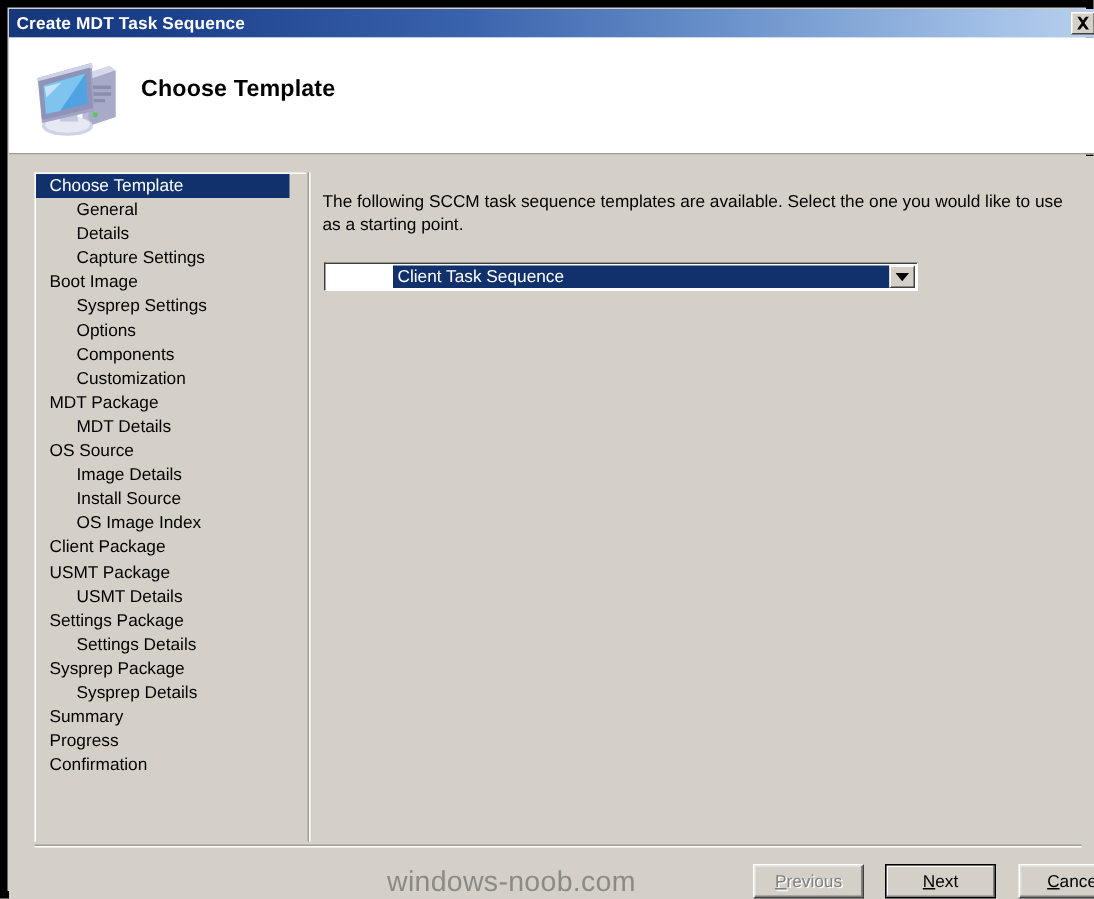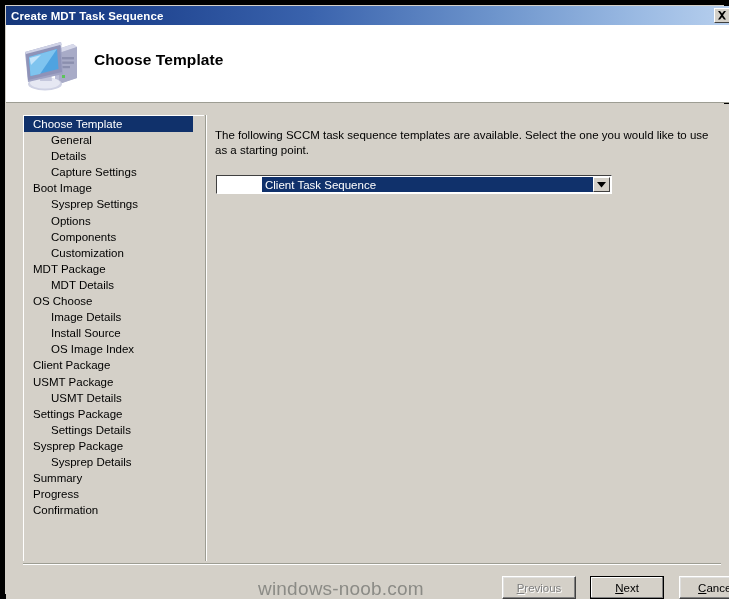--- a/index.html
+++ b/index.html
@@ -297,21 +297,21 @@
         <div class="nav-item indent">General</div>
         <div class="nav-item indent">Details</div>
         <div class="nav-item indent">Capture Settings</div>
         <div class="nav-item">Boot Image</div>
         <div class="nav-item indent">Sysprep Settings</div>
         <div class="nav-item indent">Options</div>
         <div class="nav-item indent">Components</div>
         <div class="nav-item indent">Customization</div>
         <div class="nav-item">MDT Package</div>
         <div class="nav-item indent">MDT Details</div>
-        <div class="nav-item">OS Choose</div>
+        <div class="nav-item">OS Source</div>
         <div class="nav-item indent">Image Details</div>
         <div class="nav-item indent">Install Source</div>
         <div class="nav-item indent">OS Image Index</div>
         <div class="nav-item">Client Package</div>
         <div class="nav-item">USMT Package</div>
         <div class="nav-item indent">USMT Details</div>
         <div class="nav-item">Settings Package</div>
         <div class="nav-item indent">Settings Details</div>
         <div class="nav-item">Sysprep Package</div>
         <div class="nav-item indent">Sysprep Details</div>

